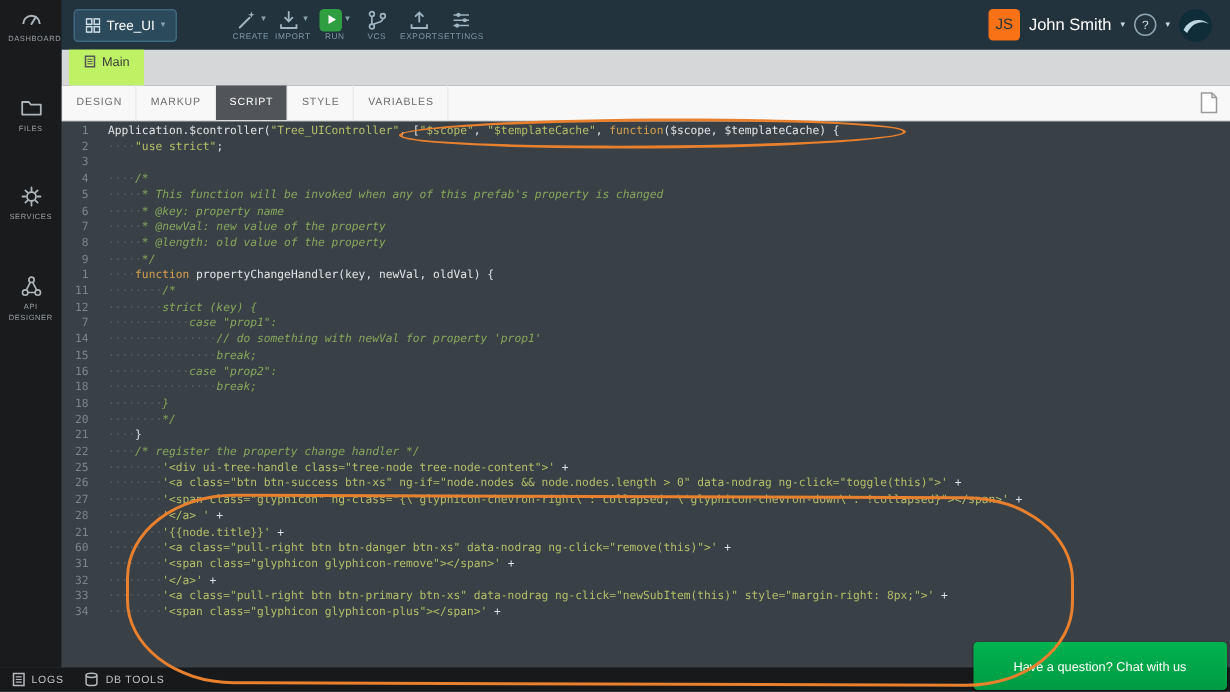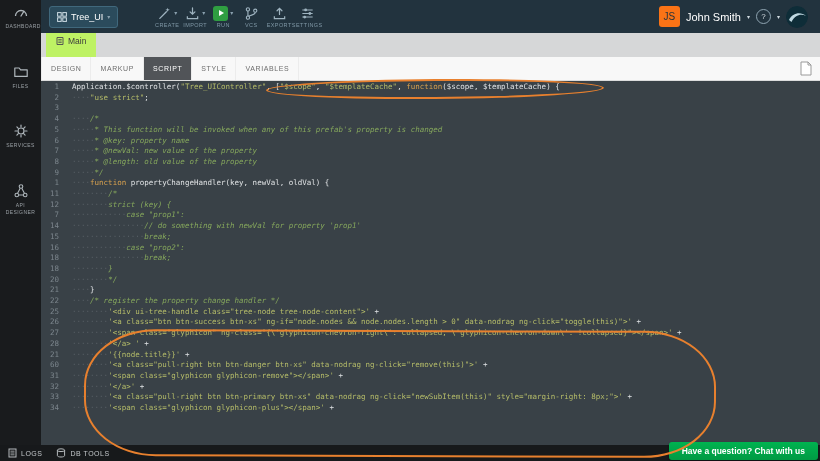--- a/index.html
+++ b/index.html
@@ -46,21 +46,21 @@
   .t-pl{color:#e0e3e5}
   .t-kw{color:#d6a04f}
   .t-st{color:#b6bd69}
   .t-cm{color:#85a75c;font-style:italic}
   .t-ws{color:#575f65}
 
   
   #bottombar{position:absolute;left:0;bottom:0;width:100%;height:16px;background:#17191b;display:flex;align-items:center;gap:14px;padding-left:8px;z-index:6}
   .bot-item{display:flex;align-items:center;gap:4px;color:#c2c6c9;font-size:7px;letter-spacing:.5px;cursor:pointer}
 
-  #chatbtn{position:absolute;right:2px;bottom:1px;height:18px;padding:0 13px;border:none;border-radius:3px;color:#fff;font-weight:bold;font-size:8.5px;font-family:"Liberation Sans",sans-serif;z-index:7;cursor:pointer;box-shadow:0 1px 2px rgba(0,0,0,.4)}
+  #chatbtn{position:absolute;right:2px;bottom:1px;height:32px;padding:0 27px;border:none;border-radius:3px;color:#fff;font-weight:normal;font-size:8.5px;font-family:"Liberation Sans",sans-serif;z-index:7;cursor:pointer;box-shadow:0 1px 2px rgba(0,0,0,.4)}
 
   
   .annotation{position:absolute;border:2px solid #e8802e;pointer-events:none;z-index:8;background:transparent}
   #ann1{left:266px;top:79px;width:338px;height:20px;border-radius:50%;transform:rotate(-.4deg)}
   #ann2{left:84px;top:330px;width:632px;height:127px;border-radius:72px/56px;transform:rotate(.2deg)}
 </style>
 </head>
 <body>
 
 <div id="app">

